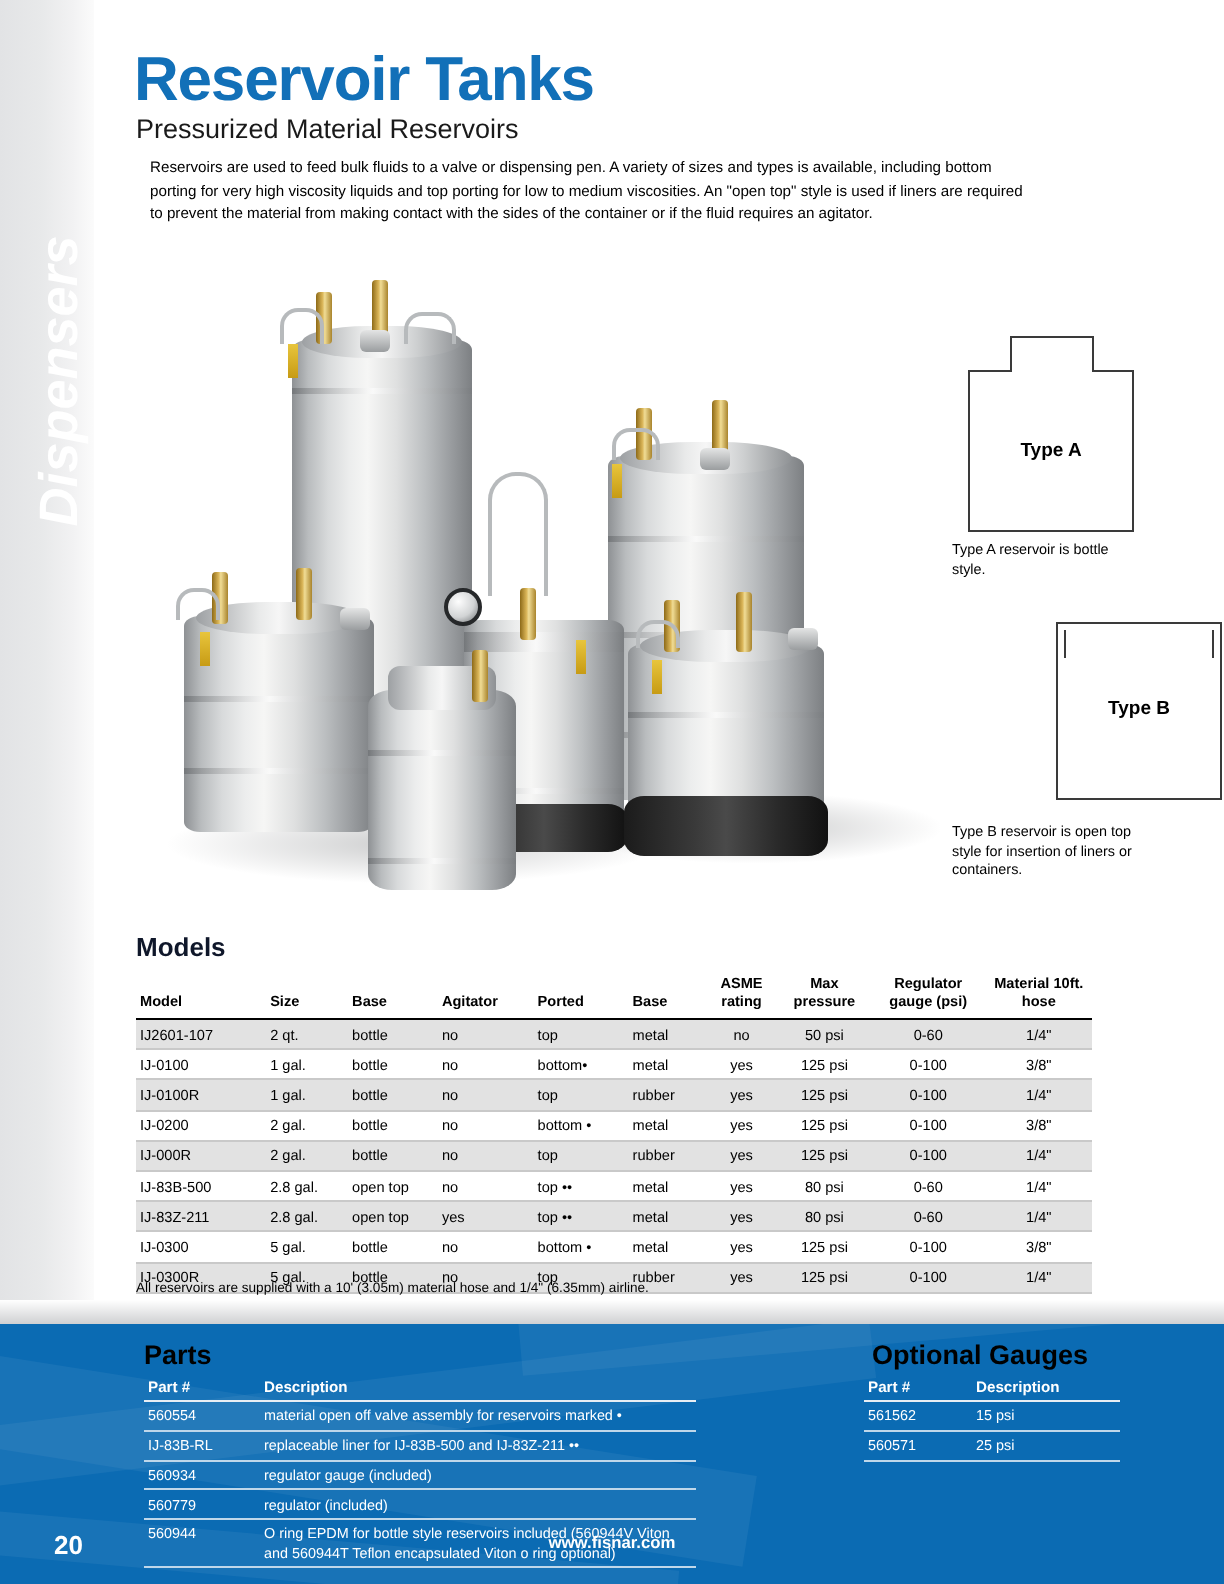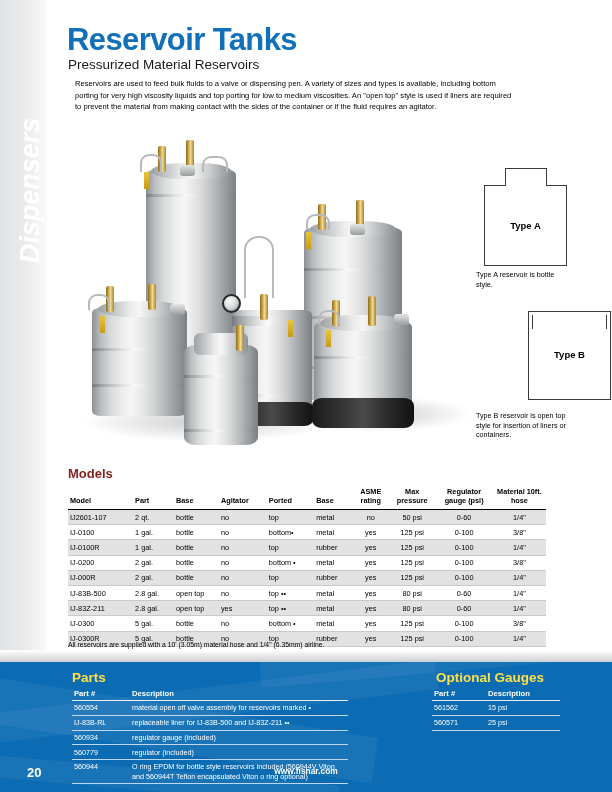--- a/index.html
+++ b/index.html
@@ -127,21 +127,21 @@
     position:absolute; left:0; right:0; top:43%;
     text-align:center; font-size:9.5px; font-weight:bold; color:#000;
   }
   .tb-caption {
     position:absolute; font-size:7.2px; line-height:9.6px; color:#000;
   }
 
   
   #models-heading {
     position:absolute; left:68px; top:466px;
-    font-size:13px; font-weight:bold; color:#7f1d1d;
+    font-size:13px; font-weight:bold; color:#0f172a;
   }
   #models-table {
     position:absolute; left:68px; top:486px;
     width:478px; border-collapse:collapse;
   }
   #models-table th {
     font-size:7.3px; font-weight:bold; color:#000;
     padding:1px 2px 4px 2px; vertical-align:bottom; line-height:9px;
   }
   #models-table td {
@@ -167,21 +167,21 @@
     background:#0b6bb3;
     overflow:hidden;
   }
   .swoosh {
     position:absolute; background:rgba(255,255,255,.055);
     transform-origin:left center;
   }
   #bp-inner { position:absolute; left:0; top:0; width:612px; height:130px; }
 
   .sec-title {
-    position:absolute; font-size:13.5px; font-weight:bold; color:#fde047;
+    position:absolute; font-size:13.5px; font-weight:bold; color:#000000;
   }
   .mini-table { position:absolute; border-collapse:collapse; }
   .mini-table th {
     font-size:7.6px; font-weight:bold; color:#ffffff;
     text-align:left; padding:1px 4px 2px 2px;
     border-bottom:1px solid #e8eef4;
   }
   .mini-table td {
     font-size:7.2px; color:#ffffff; text-align:left;
     padding:2.2px 4px 2.2px 2px;
@@ -297,21 +297,21 @@
     <div class="tb-open-r"></div>
     <div class="tb-label">Type B</div>
   </div>
   <div class="tb-caption" style="left:476px; top:411px; width:96px;">Type B reservoir is open top style for insertion of liners or containers.</div>
 
   <div id="models-heading">Models</div>
   <table id="models-table">
     <thead>
       <tr>
         <th class="c-left" style="width:70px;">Model</th>
-        <th class="c-left" style="width:44px;">Part</th>
+        <th class="c-left" style="width:44px;">Size</th>
         <th class="c-left" style="width:48px;">Base</th>
         <th class="c-left" style="width:50px;">Agitator</th>
         <th class="c-left" style="width:50px;">Ported</th>
         <th class="c-left" style="width:40px;">Base</th>
         <th class="c-cent" style="width:38px;text-align:center;">ASME rating</th>
         <th class="c-cent" style="width:48px;">Max pressure</th>
         <th class="c-cent" style="width:60px;">Regulator gauge (psi)</th>
         <th class="c-cent" style="width:56px;">Material 10ft. hose</th>
       </tr>
     </thead>

